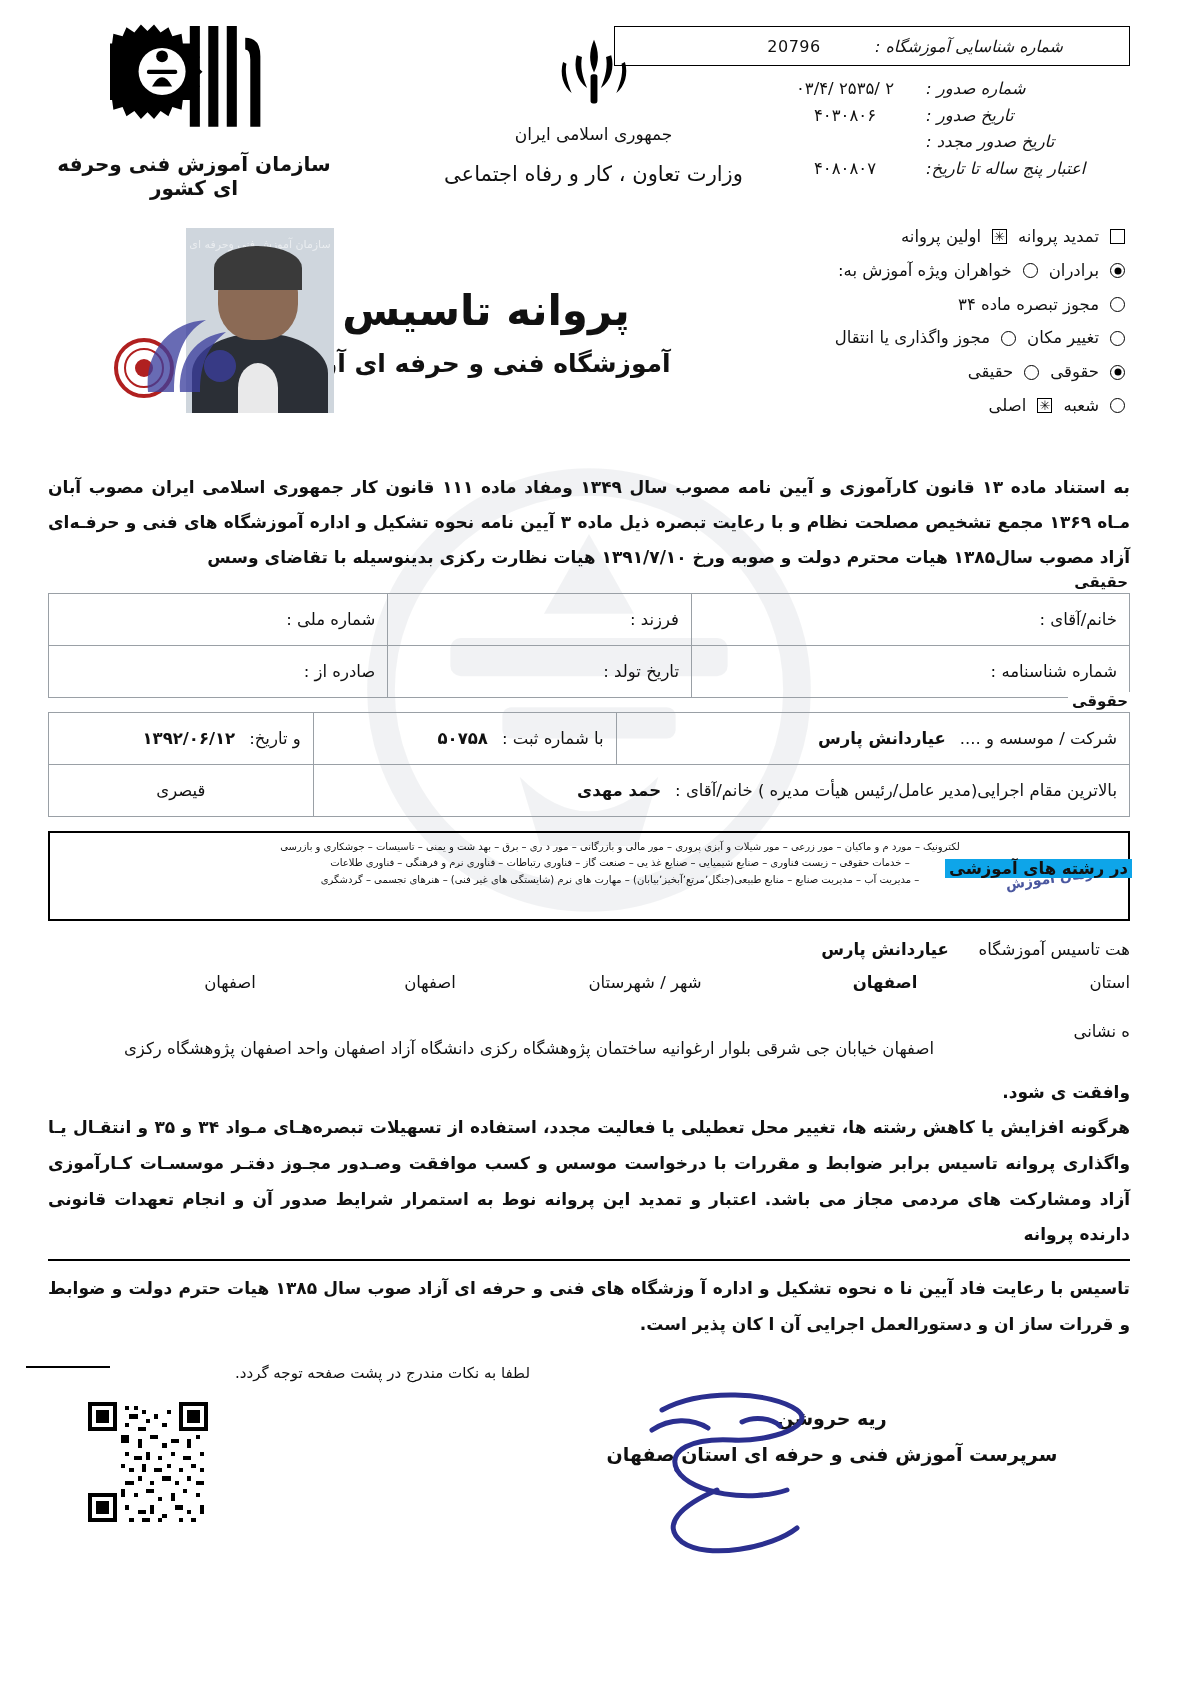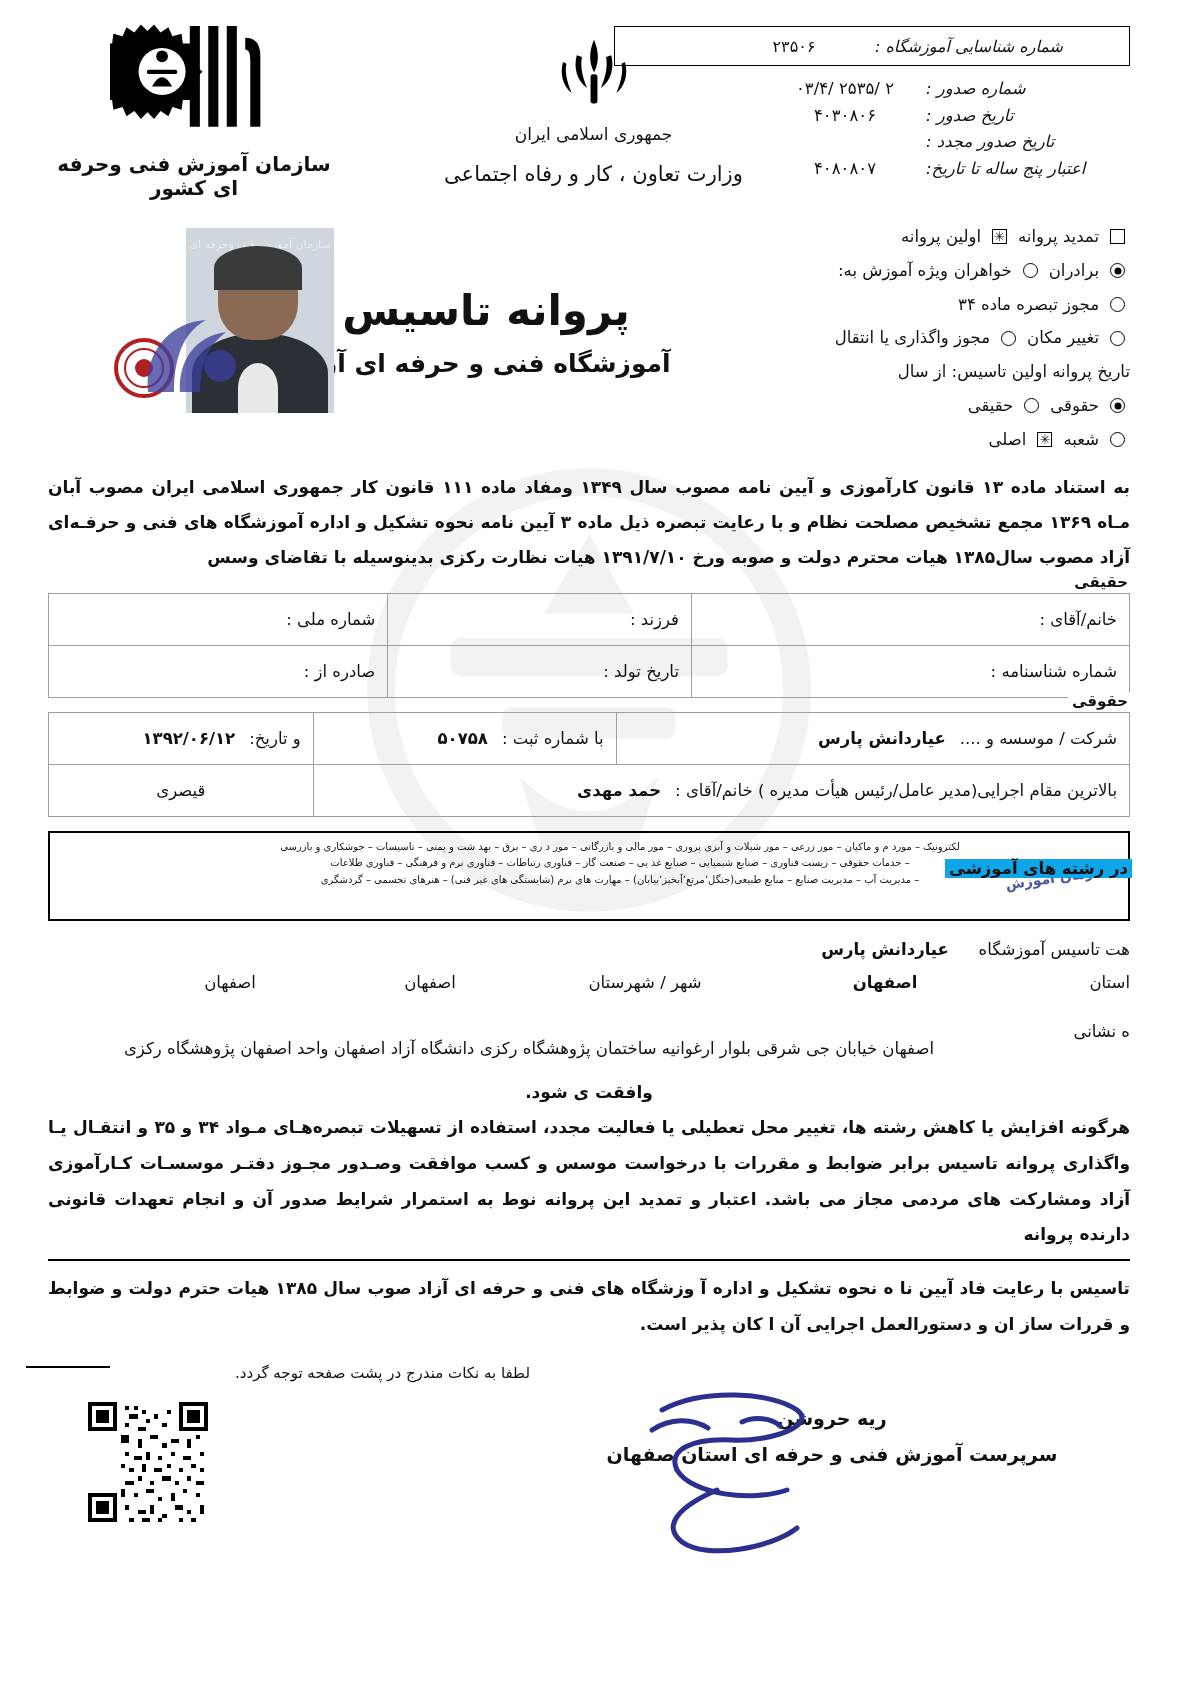--- a/index.html
+++ b/index.html
@@ -231,21 +231,21 @@
   </svg>
 </div>
 
 <div class="page">
 
   <div class="header">
 
     <div class="id-box">
       <div class="idcard-box">
         <div class="id-label">شماره شناسایی آموزشگاه :</div>
-        <div class="id-val">۲۳۵۰۶</div>
+        <div class="id-val">20796</div>
       </div>
 
       <div class="id-row">
         <div class="id-label">شماره صدور :</div>
         <div class="id-val">۲ /۲۵۳۵ /۰۳/۴</div>
       </div>
       <div class="id-row">
         <div class="id-label">تاریخ صدور :</div>
         <div class="id-val">۴۰۳۰۸۰۶</div>
       </div>
@@ -319,23 +319,20 @@
         <span class="lbl">مجوز تبصره ماده ۳۴</span>
       </div>
 
       <div class="check-row">
         <span class="circ"></span>
         <span class="lbl">تغییر مکان</span>
         <span class="circ"></span>
         <span class="lbl">مجوز واگذاری یا انتقال</span>
       </div>
 
-      <div class="check-row">
-        <span class="lbl">تاریخ پروانه اولین تاسیس: از سال</span>
-      </div>
 
       <div class="check-row">
         <span class="circ on"></span>
         <span class="lbl">حقوقی</span>
         <span class="circ"></span>
         <span class="lbl">حقیقی</span>
       </div>
 
       <div class="check-row">
         <span class="circ"></span>
@@ -485,21 +482,21 @@
       <div class="colC">اصفهان</div>
       <div class="colC">اصفهان</div>
     </div>
     <div class="srow">
       <div class="key">ه نشانی</div>
       <div class="addr">اصفهان خیابان جی شرقی بلوار ارغوانیه ساختمان پژوهشگاه  رکزی دانشگاه آزاد اصفهان واحد اصفهان پژوهشگاه  رکزی</div>
     </div>
   </div>
 
   <div class="closing">
-    <p style="text-align:center;margin-bottom:0">وافقت  ی شود.</p>
+    <p style="text-align:right;margin-bottom:0">وافقت  ی شود.</p>
     <p>هرگونه افزایش یا کاهش رشته ها، تغییر محل تعطیلی یا فعالیت مجدد، استفاده از تسهیلات تبصره‌هـای مـواد ۳۴ و ۳۵ و انتقـال یـا واگذاری پروانه تاسیس برابر ضوابط و مقررات با درخواست موسس و کسب موافقت وصـدور مجـوز دفتـر موسسـات کـارآموزی آزاد ومشارکت های مردمی مجاز می باشد. اعتبار و تمدید این پروانه    نوط به استمرار شرایط صدور آن و انجام تعهدات قانونی دارنده پروانه</p>
     <hr class="rule">
     <p>تاسیس با رعایت  فاد آیین نا  ه نحوه تشکیل و اداره آ  وزشگاه های فنی و حرفه ای آزاد   صوب سال ۱۳۸۵ هیات   حترم دولت و ضوابط و  قررات ساز  ان و دستورالعمل اجرایی آن ا  کان پذیر است.</p>
   </div>
 
   <div class="footer">
     <hr class="rule short">
     <div class="note">لطفا به نکات مندرج در پشت صفحه توجه گردد.</div>
 
     <svg class="qr" viewBox="0 0 29 29" shape-rendering="crispEdges">

